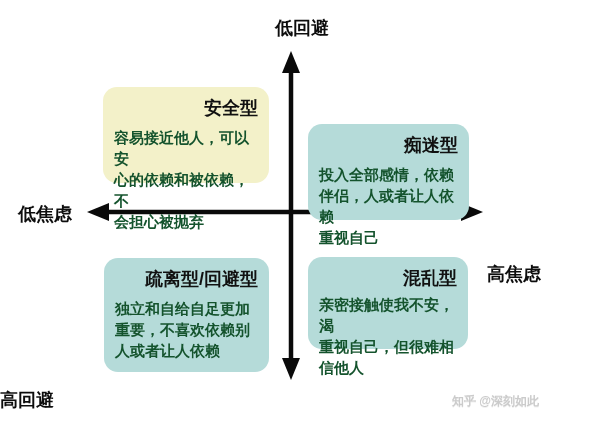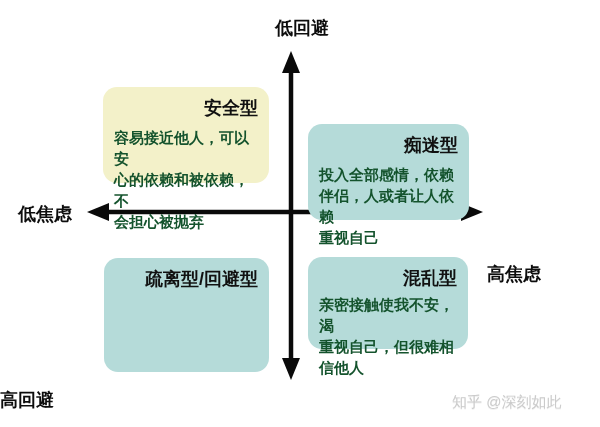--- a/index.html
+++ b/index.html
@@ -57,24 +57,25 @@
   .box-secure .q-title { margin-left: 22px; }
   .box-preoccupied { left: 308px; top: 92px;  width: 161px; height: 96px; margin-top: 32px; }
   .box-dismissive  { left: 104px; top: 258px; width: 165px; height: 114px; }
   .box-dismissive .q-title { margin-left: 6px; }
   .box-fearful     { left: 308px; top: 257px; width: 160px; height: 92px; }
   .box-fearful .q-title { margin-bottom: 4px; }
   .watermark {
     position: absolute;
     left: 452px;
     top: 393px;
-    font-size: 15px;
+    font-size: 12px;
     color: #cbcbcb;
     text-shadow: 0 1px 0 #f2f2f2;
     white-space: nowrap;
+    font-weight: bold;
   }
 </style>
 </head>
 <body>
 
 <div class="canvas">
 
   <svg class="axes-svg" viewBox="0 0 600 427">
 
     <g>
@@ -104,20 +105,23 @@
 
   <div class="quad-box box-preoccupied" style="background-color: rgb(181, 219, 217);">
     <div class="q-title">痴迷型</div>
     <div class="q-desc">投入全部感情，依赖
 伴侣，人或者让人依赖
 重视自己</div>
   </div>
 
   <div class="quad-box box-dismissive" style="background-color: rgb(181, 219, 217);">
     <div class="q-title">疏离型/回避型</div>
+    <div class="q-desc">独立和自给自足更加
+重要，不喜欢依赖别
+人或者让人依赖</div>
   </div>
 
   <div class="quad-box box-fearful" style="background-color: rgb(181, 219, 217);">
     <div class="q-title">混乱型</div>
     <div class="q-desc">亲密接触使我不安，渴
 重视自己，但很难相
 信他人</div>
   </div>
 
   <div class="watermark" style="color: rgb(203, 203, 203);">知乎 @深刻如此</div>

